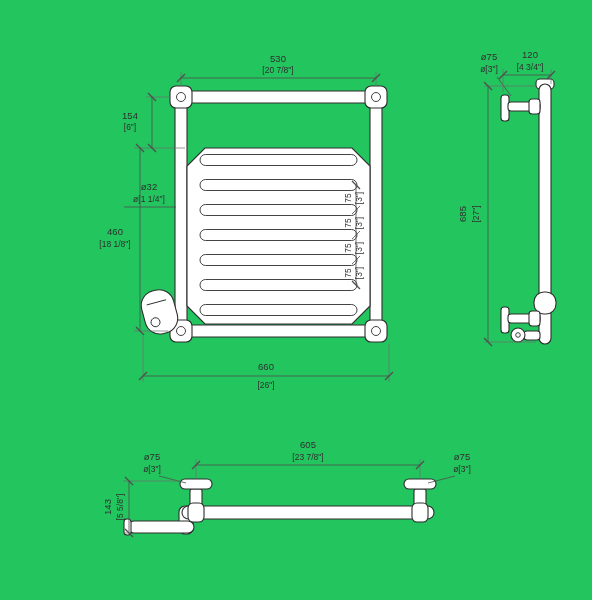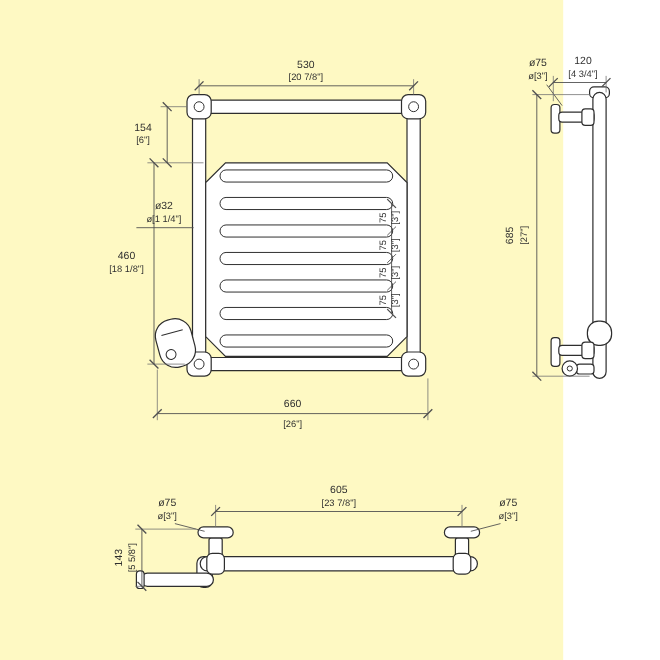--- a/index.html
+++ b/index.html
@@ -1,16 +1,16 @@
 <!DOCTYPE html>
 <html><head>
 <meta charset="utf-8">
 <style>
   html,body{margin:0;padding:0;background:#ffffff;}
-  .canvas{width:512px;height:600px;background:#fef9c3;font-family:"Liberation Sans",sans-serif;}
+  .canvas{width:592px;height:600px;background:#22c55e;font-family:"Liberation Sans",sans-serif;}
   svg{display:block;}
   .shape{fill:#ffffff;stroke:#2e2e2e;stroke-width:1.1;}
   .shape-thin{fill:#ffffff;stroke:#2e2e2e;stroke-width:0.9;}
   .detail{fill:none;stroke:#2e2e2e;stroke-width:0.9;}
   .dim{stroke:#4f4f4f;stroke-width:0.8;fill:none;}
   .ext{stroke:#6f6f6f;stroke-width:0.7;fill:none;}
   .lead{stroke:#4f4f4f;stroke-width:0.8;fill:none;}
   .t{fill:#2f2f2f;font-size:9.5px;text-anchor:middle;font-family:"Liberation Sans",sans-serif;}
   .ts{fill:#2f2f2f;font-size:8.5px;text-anchor:middle;font-family:"Liberation Sans",sans-serif;}
 </style>

